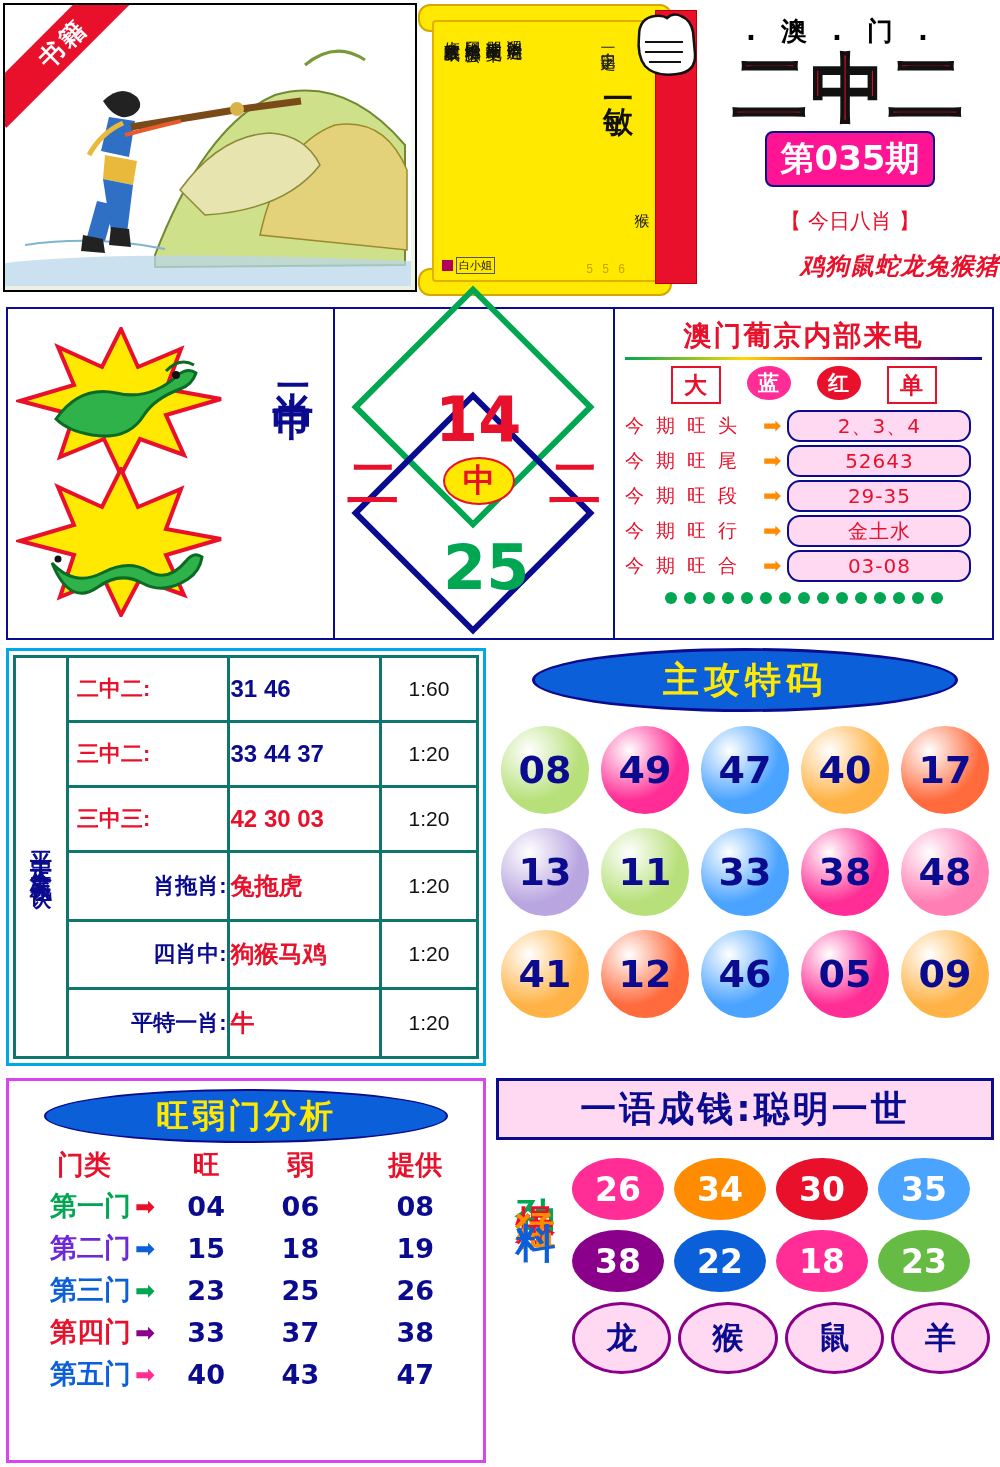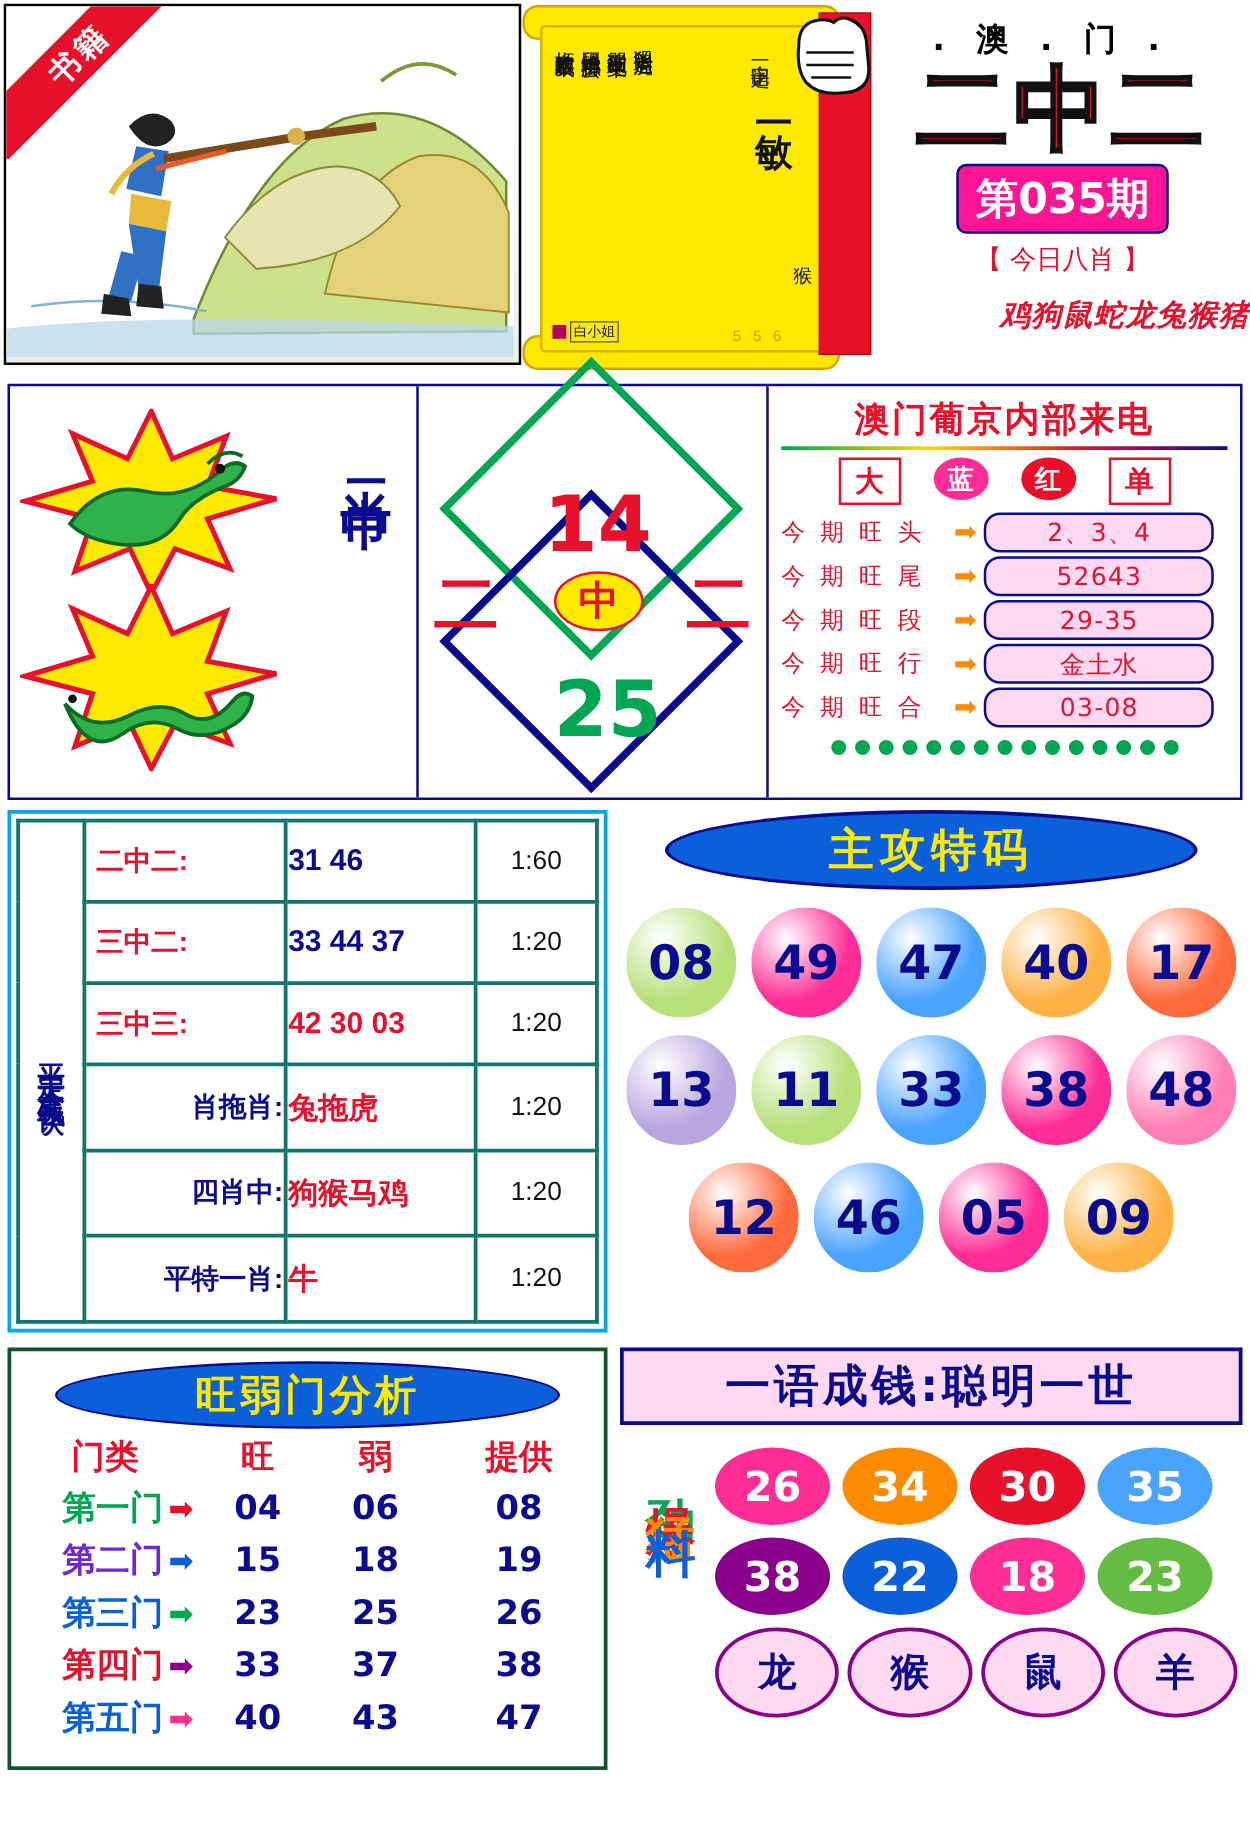--- a/index.html
+++ b/index.html
@@ -65,21 +65,21 @@
   .rodd{width:92px;text-align:center;color:#111;font-size:21px;}
   #zhugong{left:496px;top:648px;width:498px;height:418px;}
   .ellipse-title{width:420px;height:58px;margin:0 auto;border-radius:50%/50%;background:#0b5fd8;border:3px solid #0b0b8f;
      display:flex;align-items:center;justify-content:center;color:#ffe900;font-size:36px;font-weight:bold;
      font-family:"DejaVu Sans",sans-serif;letter-spacing:5px;text-align:right;}
   .ball-grid{display:flex;flex-direction:column;gap:10px;margin-top:12px;}
   .ball-row{display:flex;justify-content:center;gap:8px;}
   .ball{width:88px;height:88px;border-radius:50%;display:flex;align-items:center;justify-content:center;
      font-size:38px;font-weight:bold;color:#0b0b8f;font-family:"DejaVu Sans",sans-serif;border:2px solid #fff;}
   
-  #wang{left:6px;top:1078px;width:480px;height:338px;border:3px solid #14532d;box-sizing:border-box;background:#fff;}
+  #wang{left:6px;top:1078px;width:480px;height:385px;border:3px solid #d946ef;box-sizing:border-box;background:#fff;}
   .wang-title{width:400px;height:50px;margin:8px auto 2px;border-radius:50%/50%;background:#0b5fd8;border:2px solid #0b0b8f;
      display:flex;align-items:center;justify-content:center;color:#ffe900;font-size:33px;font-weight:bold;
      font-family:"DejaVu Sans",sans-serif;letter-spacing:3px;}
   .wtable{width:100%;border-collapse:collapse;margin-top:2px;}
   .wtable th{color:#e8102a;font-size:27px;font-weight:bold;font-family:"DejaVu Sans",sans-serif;padding:2px 0;}
   .wtable td{font-size:27px;font-weight:bold;font-family:"DejaVu Sans",sans-serif;text-align:center;padding:3px 0;}
   .warr{font-size:24px;padding:0 4px;}
   #right-col{left:496px;top:1078px;width:498px;height:385px;}
   .saying{width:100%;height:62px;box-sizing:border-box;border:3px solid #0b0b8f;background:#ffd9f2;
      display:flex;align-items:center;justify-content:center;color:#0b0b8f;font-size:36px;font-weight:bold;
@@ -158,21 +158,21 @@
     <path d="M14 34 q0 -18 16 -20 q8 -1 12 2 q6 -6 14 -2 q10 4 12 16 l2 22 q1 18 -18 20 q-22 3 -32 -8 q-8 -10 -6 -30 z" fill="#ffffff" stroke="#111" stroke-width="2.5"></path>
     <path d="M20 40 h38 M20 50 h38 M24 60 h32" stroke="#111" stroke-width="2" fill="none"></path>
   </svg>
 
   <div class="abs" id="title-zone">
     <div class="macau" style="margin:14px 0 0 46px;">. 澳 . 门 .</div>
     <div class="big-title" style="text-align:center;margin-top:2px;">二中二</div>
     <div style="text-align:center;margin-top:6px;">
       <span class="issue-pill">第035期</span>
     </div>
-    <div class="today8" style="text-align:center;margin-top:6px;">【 今日八肖 】</div>
+    <div class="today8" style="text-align:center;margin-top:20px;">【 今日八肖 】</div>
     <div class="zodiac8" style="text-align:right;margin-top:15px;font-style:italic;">鸡狗鼠蛇龙兔猴猪</div>
   </div>
 </div>
 
 <div class="abs" id="row2">
 
   <div id="panel-2xiao">
     <div class="burst" style="left:8px;top:18px;">
       <svg viewBox="0 0 210 150">
         <polygon points="105,2 122,40 165,22 150,62 205,72 150,88 168,128 124,112 105,148 88,112 44,130 58,88 4,74 58,58 42,20 86,40" fill="#ffe900" stroke="#e8102a" stroke-width="4"></polygon>
@@ -309,20 +309,21 @@
       <div class="ball" id="b04" style="background: radial-gradient(circle at 32% 28%, rgb(255, 255, 255) 0%, rgb(255, 107, 61) 58%, rgb(255, 107, 61) 100%);">17</div>
     </div>
     <div class="ball-row">
       <div class="ball" id="b10" style="background: radial-gradient(circle at 32% 28%, rgb(255, 255, 255) 0%, rgb(185, 166, 224) 58%, rgb(185, 166, 224) 100%);">13</div>
       <div class="ball" id="b11" style="background: radial-gradient(circle at 32% 28%, rgb(255, 255, 255) 0%, rgb(183, 224, 122) 58%, rgb(183, 224, 122) 100%);">11</div>
       <div class="ball" id="b12" style="background: radial-gradient(circle at 32% 28%, rgb(255, 255, 255) 0%, rgb(74, 163, 255) 58%, rgb(74, 163, 255) 100%);">33</div>
       <div class="ball" id="b13" style="background: radial-gradient(circle at 32% 28%, rgb(255, 255, 255) 0%, rgb(255, 45, 149) 58%, rgb(255, 45, 149) 100%);">38</div>
       <div class="ball" id="b14" style="background: radial-gradient(circle at 32% 28%, rgb(255, 255, 255) 0%, rgb(255, 127, 181) 58%, rgb(255, 127, 181) 100%);">48</div>
     </div>
     <div class="ball-row">
+      <div class="ball" id="b20" style="background: radial-gradient(circle at 32% 28%, rgb(255, 255, 255) 0%, rgb(255, 179, 71) 58%, rgb(255, 179, 71) 100%);">41</div>
       <div class="ball" id="b21" style="background: radial-gradient(circle at 32% 28%, rgb(255, 255, 255) 0%, rgb(255, 107, 61) 58%, rgb(255, 107, 61) 100%);">12</div>
       <div class="ball" id="b22" style="background: radial-gradient(circle at 32% 28%, rgb(255, 255, 255) 0%, rgb(74, 163, 255) 58%, rgb(74, 163, 255) 100%);">46</div>
       <div class="ball" id="b23" style="background: radial-gradient(circle at 32% 28%, rgb(255, 255, 255) 0%, rgb(255, 45, 149) 58%, rgb(255, 45, 149) 100%);">05</div>
       <div class="ball" id="b24" style="background: radial-gradient(circle at 32% 28%, rgb(255, 255, 255) 0%, rgb(255, 179, 71) 58%, rgb(255, 179, 71) 100%);">09</div>
     </div>
   </div>
 </div>
 
 <div class="abs" id="wang">
   <div class="wang-title">旺弱门分析</div>

